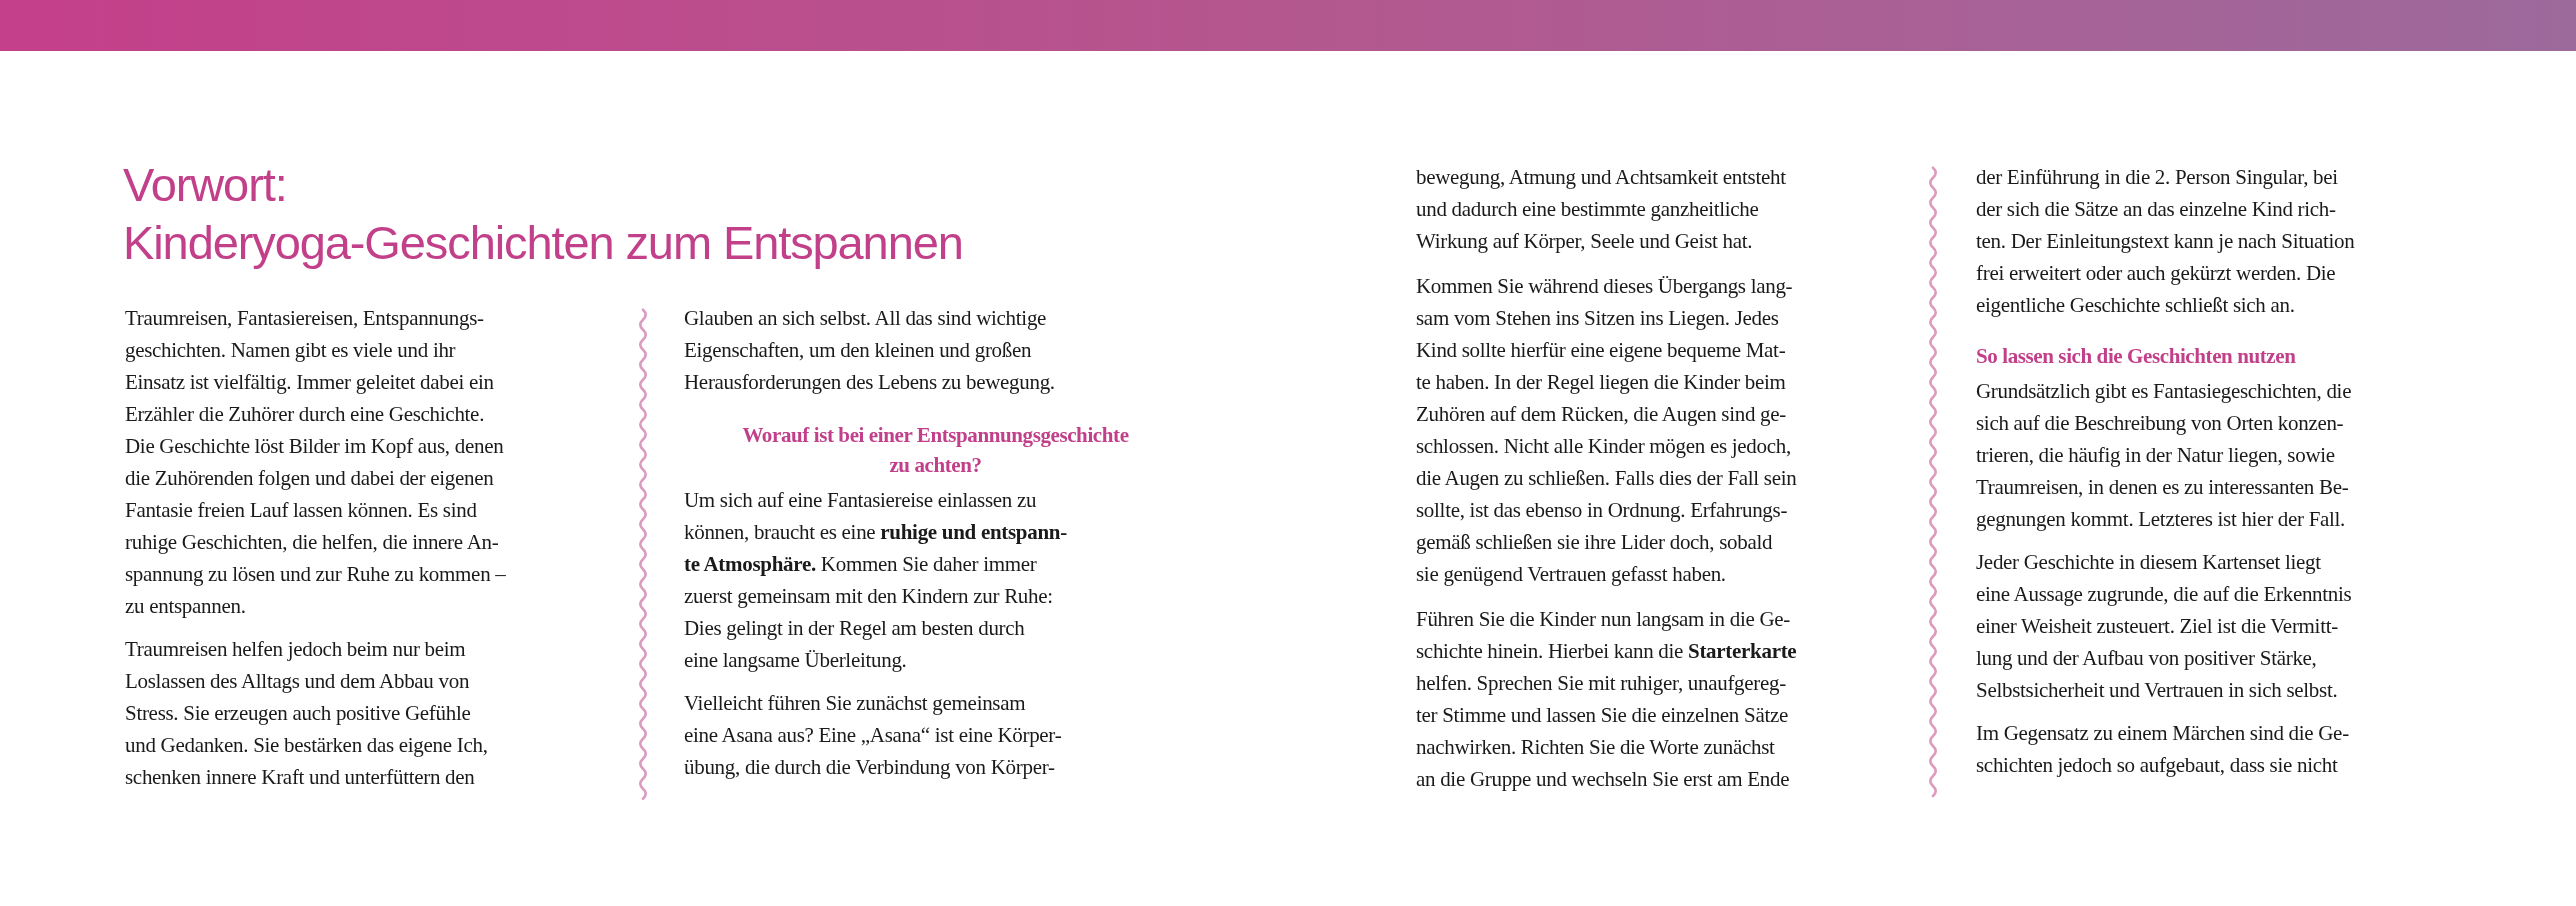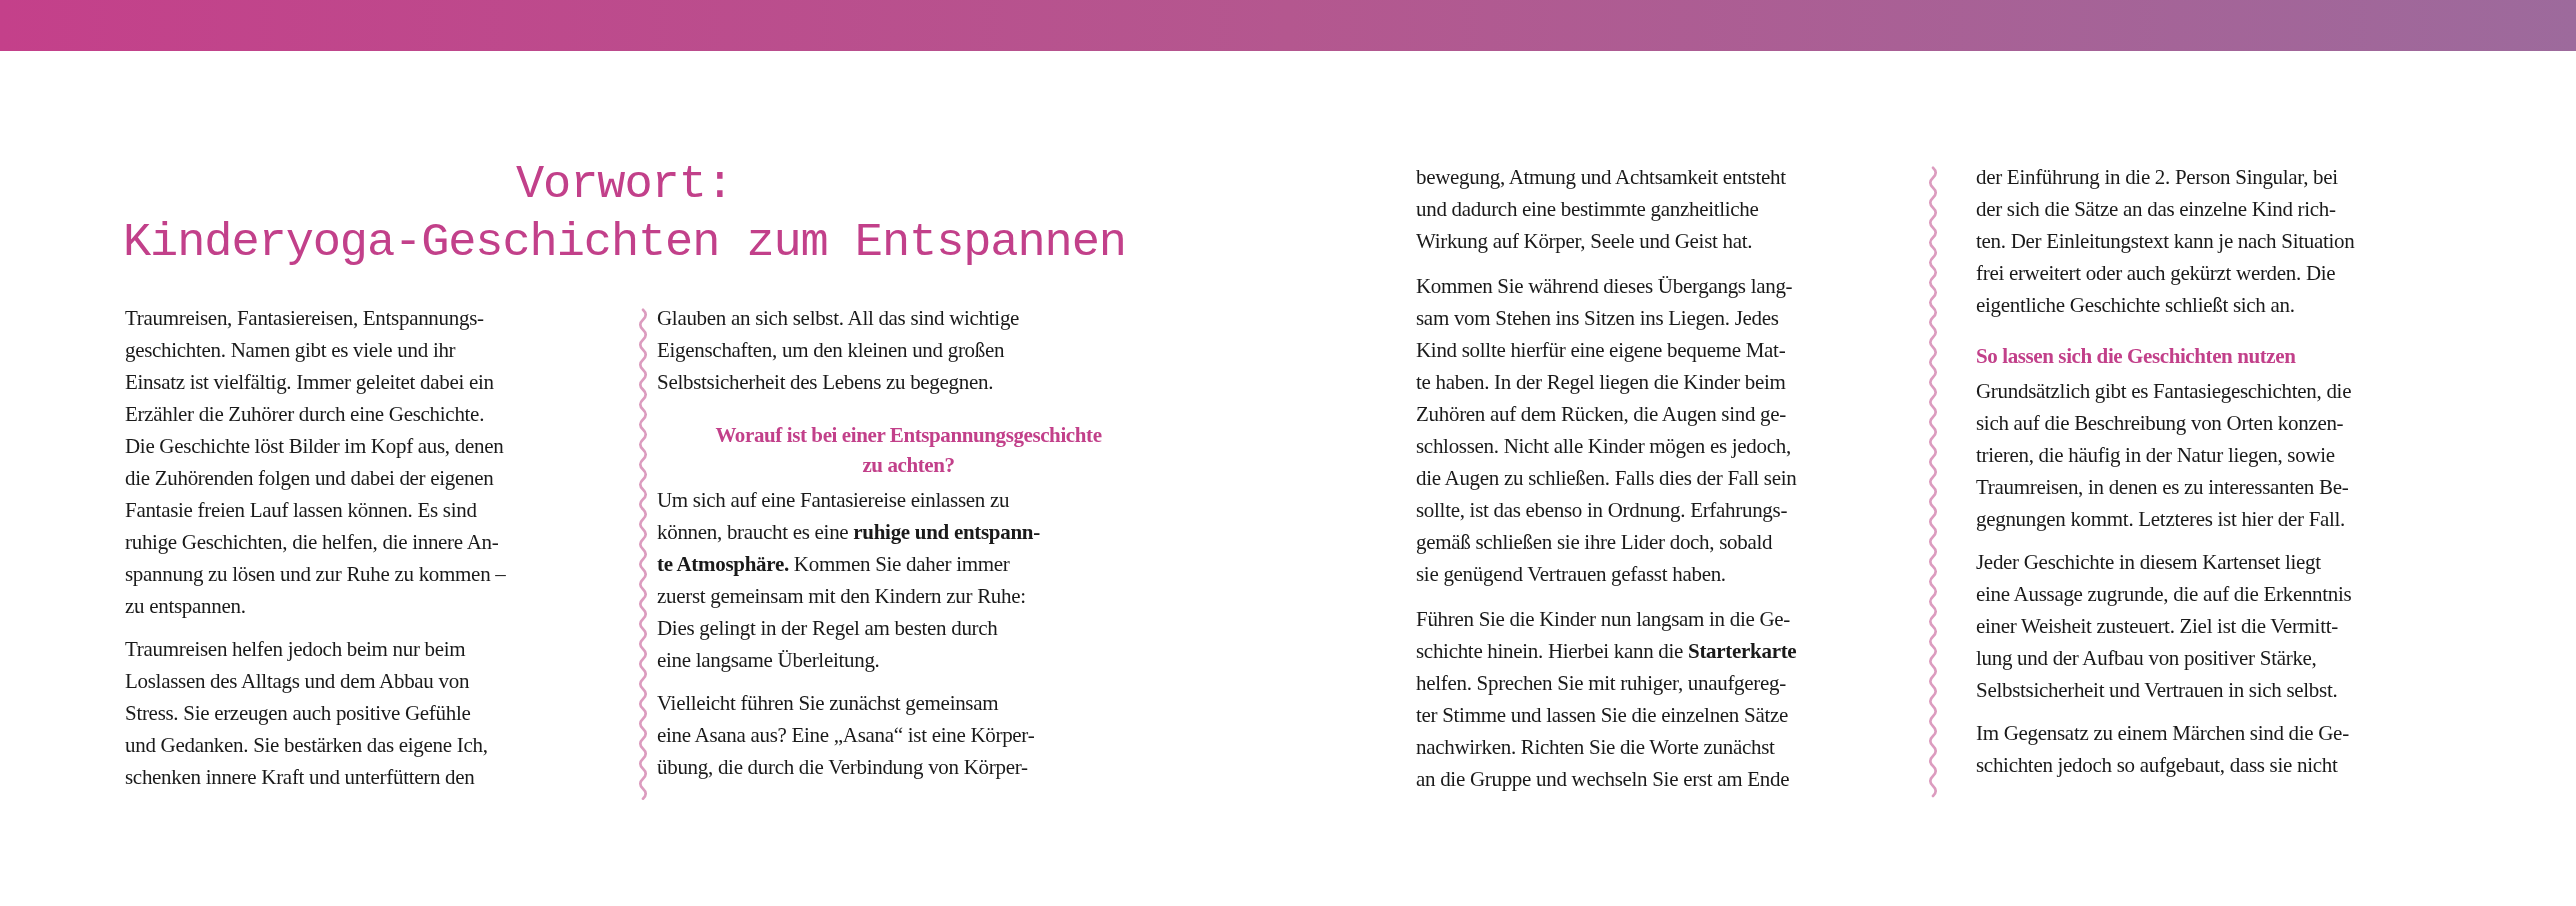--- a/index.html
+++ b/index.html
@@ -8,40 +8,39 @@
       background: #ffffff;
       font-family: "DejaVu Sans", sans-serif;
       color: #1a1a1a;
     }
     .topbar {
       position: absolute; left: 0; top: 0; width: 2576px; height: 51px;
       background: linear-gradient(90deg, var(--g1) 0%, var(--g2) 50%, var(--g3) 100%);
     }
     .title {
       position: absolute; left: 123px; top: 156px; margin: 0;
-      font-family: Liberation Mono, monospace; font-weight: normal;
+      font-family: Liberation Sans, sans-serif; font-weight: normal;
       font-size: 47px; line-height: 58px; letter-spacing: -1.1px;
       color: var(--accent);
-      text-align: center;
     }
     .title span { display: block; }
     .col {
       position: absolute; width: 503px;
       font-size: 21px; line-height: 32px; letter-spacing: -0.3px; font-family: Liberation Serif, serif;
     }
     .col p { margin: 0 0 11px 0; white-space: nowrap; }
     .col p .ln { display: block; }
     .col h3 {
       margin: 0 0 3.6px 0; color: var(--accent);
       font-size: 21px; line-height: 30px; font-weight: bold; letter-spacing: -0.4px;
     }
     .col h3 .ln { display: block; }
     b { font-weight: bold; }
     #col1 { left: 125px; top: 302px; }
-    #col2 { left: 657px; top: 302px; }
+    #col2 { left: 684px; top: 302px; }
     #col3 { left: 1416px; top: 161px; }
     #col4 { left: 1976px; top: 161px; }
     .divider { position: absolute; width: 18px; }
     #div1 { left: 634px; top: 308px; height: 497px; }
     #div2 { left: 1924px; top: 166px; height: 639px; }
   </style>
 </head>
 <body style="--accent: #c2408a; --g1: #c4408a; --g2: #b4578f; --g3: #9d6a9c;">
 
 <div class="topbar"></div>
@@ -74,21 +73,21 @@
 </div>
 
 <svg class="divider" id="div1" viewBox="0 0 20 548" preserveAspectRatio="none">
   <path id="wave1" fill="none" stroke="#dc9cbf" stroke-width="3" stroke-linecap="round" d="M10 2 Q16 7.5 10 13 Q4 18.5 10 24 Q16 29.5 10 35 Q4 40.5 10 46 Q16 51.5 10 57 Q4 62.5 10 68 Q16 73.5 10 79 Q4 84.5 10 90 Q16 95.5 10 101 Q4 106.5 10 112 Q16 117.5 10 123 Q4 128.5 10 134 Q16 139.5 10 145 Q4 150.5 10 156 Q16 161.5 10 167 Q4 172.5 10 178 Q16 183.5 10 189 Q4 194.5 10 200 Q16 205.5 10 211 Q4 216.5 10 222 Q16 227.5 10 233 Q4 238.5 10 244 Q16 249.5 10 255 Q4 260.5 10 266 Q16 271.5 10 277 Q4 282.5 10 288 Q16 293.5 10 299 Q4 304.5 10 310 Q16 315.5 10 321 Q4 326.5 10 332 Q16 337.5 10 343 Q4 348.5 10 354 Q16 359.5 10 365 Q4 370.5 10 376 Q16 381.5 10 387 Q4 392.5 10 398 Q16 403.5 10 409 Q4 414.5 10 420 Q16 425.5 10 431 Q4 436.5 10 442 Q16 447.5 10 453 Q4 458.5 10 464 Q16 469.5 10 475 Q4 480.5 10 486 Q16 491.5 10 497 Q4 502.5 10 508 Q16 513.5 10 519 Q4 524.5 10 530 Q16 535.5 10 541"></path>
 </svg>
 
 <div class="col" id="col2">
   <p>
     <span class="ln">Glauben an sich selbst. All das sind wichtige</span>
     <span class="ln">Eigenschaften, um den kleinen und großen</span>
-    <span class="ln">Selbstsicherheit des Lebens zu begegnen.</span>
+    <span class="ln">Herausforderungen des Lebens zu bewegung.</span>
   </p>
   <h3 style="margin-top:22px;text-align:center;">
     <span class="ln">Worauf ist bei einer Entspannungsgeschichte</span>
     <span class="ln">zu achten?</span>
   </h3>
   <p>
     <span class="ln">Um sich auf eine Fantasiereise einlassen zu</span>
     <span class="ln"><span>können, braucht es eine </span><b>ruhige und entspann-</b></span>
     <span class="ln"><b>te Atmosphäre.</b><span> Kommen Sie daher immer</span></span>
     <span class="ln">zuerst gemeinsam mit den Kindern zur Ruhe:</span>

